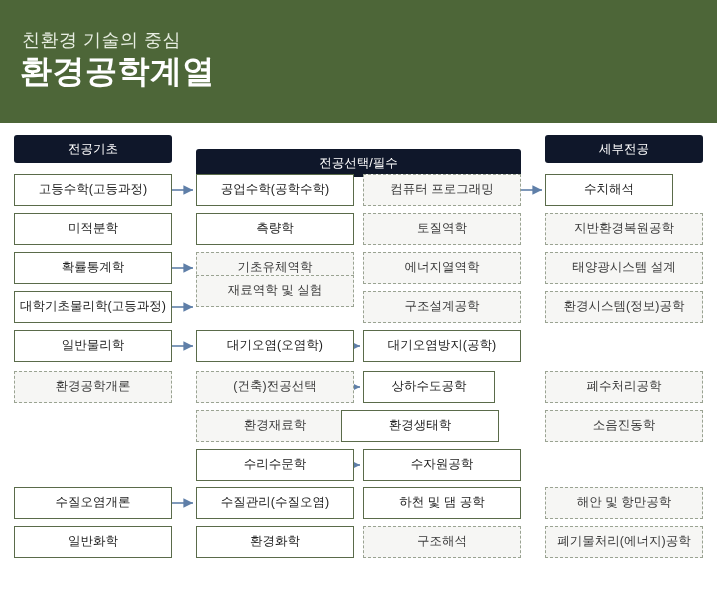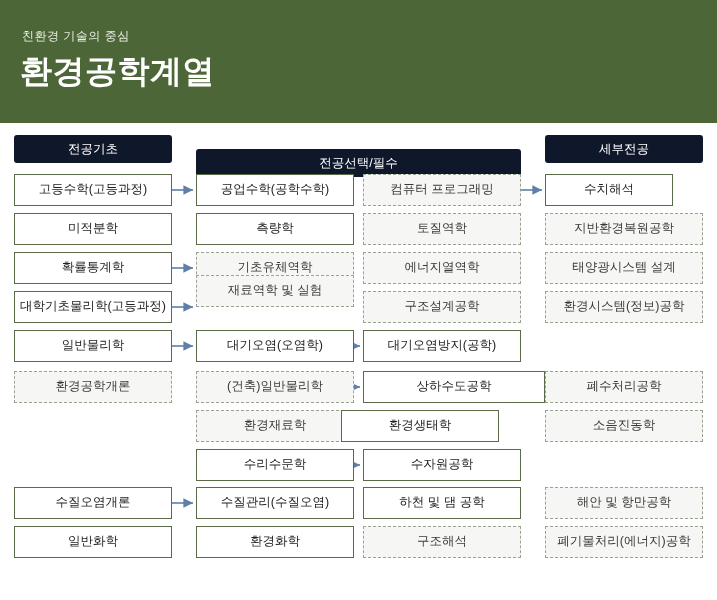--- a/index.html
+++ b/index.html
@@ -24,21 +24,21 @@
     left: 0;
     top: 0;
     width: 717px;
     height: 123px;
     background: #4d6638;
   }
   .header-sub {
     position: absolute;
     left: 22px;
     top: 28px;
-    font-size: 12px;
+    font-size: 18px;
     color: #e8eee2;
     letter-spacing: 0.5px;
   }
   .header-title {
     position: absolute;
     left: 20px;
     top: 50px;
     font-size: 32px;
     font-weight: bold;
     color: #ffffff;
@@ -131,31 +131,31 @@
       <div class="node solid" style="left: 14px; top: 291px; width: 158px;">대학기초물리학(고등과정)</div>
       <div class="node solid" style="left: 14px; top: 330px; width: 158px;">일반물리학</div>
       <div class="node dashed" style="left: 14px; top: 371px; width: 158px;">환경공학개론</div>
       <div class="node solid" style="left: 14px; top: 487px; width: 158px;">수질오염개론</div>
       <div class="node solid" style="left: 14px; top: 526px; width: 158px;">일반화학</div>
       <div class="node solid" style="left: 196px; top: 174px; width: 158px;">공업수학(공학수학)</div>
       <div class="node solid" style="left: 196px; top: 213px; width: 158px;">측량학</div>
       <div class="node dashed" style="left: 196px; top: 252px; width: 158px;">기초유체역학</div>
       <div class="node dashed" style="left: 196px; top: 275px; width: 158px;">재료역학 및 실험</div>
       <div class="node solid" style="left: 196px; top: 330px; width: 158px;">대기오염(오염학)</div>
-      <div class="node dashed" style="left: 196px; top: 371px; width: 158px;">(건축)일반물리학</div>
+      <div class="node dashed" style="left: 196px; top: 371px; width: 158px;">(건축)전공선택</div>
       <div class="node dashed" style="left: 196px; top: 410px; width: 158px;">환경재료학</div>
       <div class="node solid" style="left: 196px; top: 449px; width: 158px;">수리수문학</div>
       <div class="node solid" style="left: 196px; top: 487px; width: 158px;">수질관리(수질오염)</div>
       <div class="node solid" style="left: 196px; top: 526px; width: 158px;">환경화학</div>
       <div class="node dashed" style="left: 363px; top: 174px; width: 158px;">컴퓨터 프로그래밍</div>
       <div class="node dashed" style="left: 363px; top: 213px; width: 158px;">토질역학</div>
       <div class="node dashed" style="left: 363px; top: 252px; width: 158px;">에너지열역학</div>
       <div class="node dashed" style="left: 363px; top: 291px; width: 158px;">구조설계공학</div>
       <div class="node solid" style="left: 363px; top: 330px; width: 158px;">대기오염방지(공학)</div>
-      <div class="node solid" style="left: 363px; top: 371px; width: 182px;">상하수도공학</div>
+      <div class="node solid" style="left: 363px; top: 371px; width: 132px;">상하수도공학</div>
       <div class="node solid" style="left: 341px; top: 410px; width: 158px;">환경생태학</div>
       <div class="node solid" style="left: 363px; top: 449px; width: 158px;">수자원공학</div>
       <div class="node solid" style="left: 363px; top: 487px; width: 158px;">하천 및 댐 공학</div>
       <div class="node dashed" style="left: 363px; top: 526px; width: 158px;">구조해석</div>
       <div class="node solid" style="left: 545px; top: 174px; width: 128px;">수치해석</div>
       <div class="node dashed" style="left: 545px; top: 213px; width: 158px;">지반환경복원공학</div>
       <div class="node dashed" style="left: 545px; top: 252px; width: 158px;">태양광시스템 설계</div>
       <div class="node dashed" style="left: 545px; top: 291px; width: 158px;">환경시스템(정보)공학</div>
       <div class="node dashed" style="left: 545px; top: 371px; width: 158px;">폐수처리공학</div>
       <div class="node dashed" style="left: 545px; top: 410px; width: 158px;">소음진동학</div>

